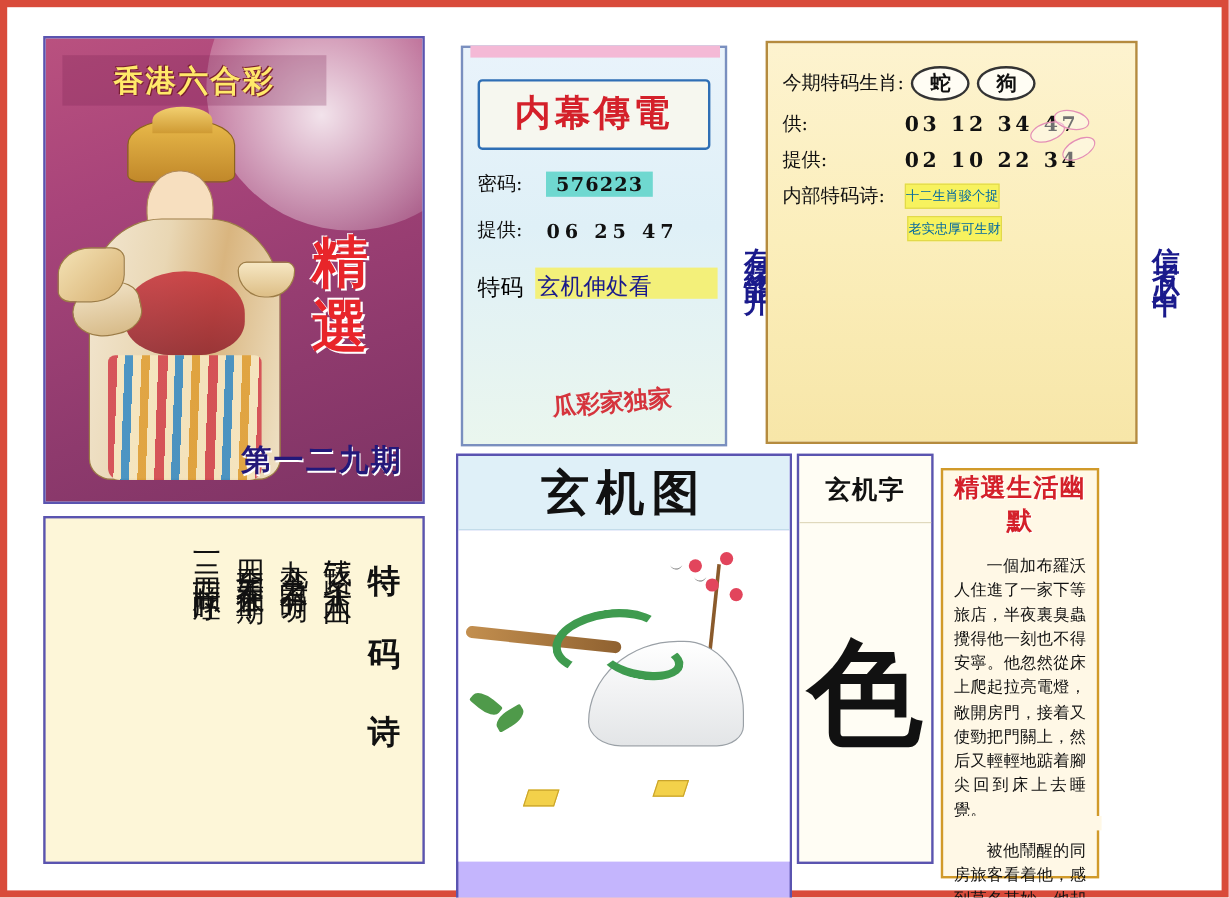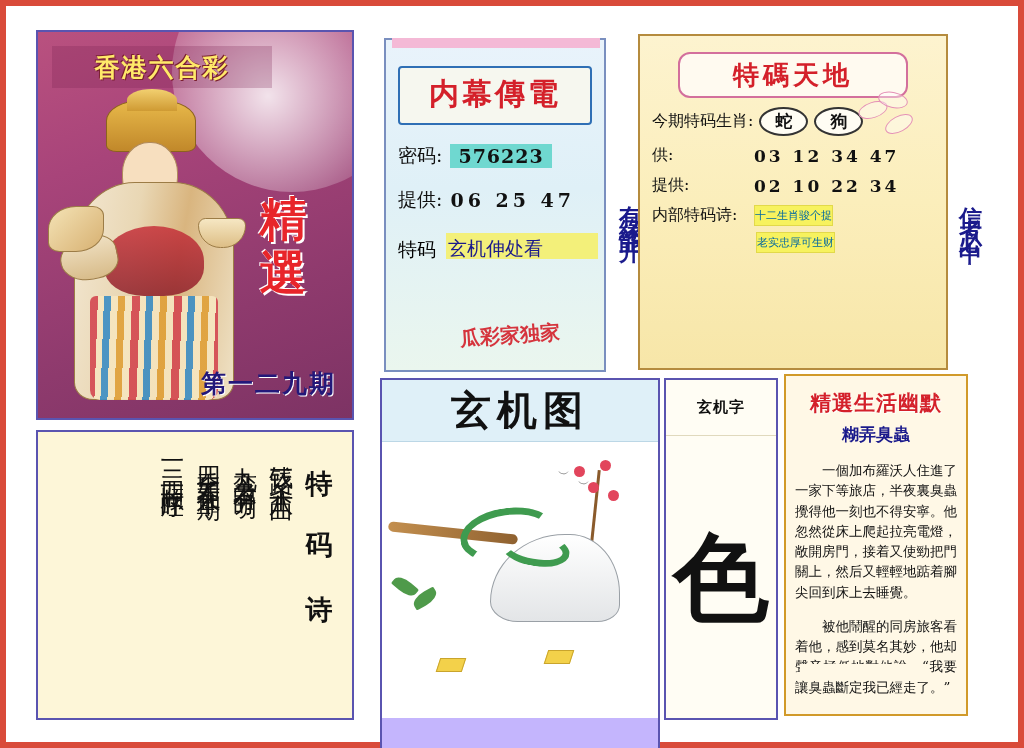--- a/index.html
+++ b/index.html
@@ -160,22 +160,22 @@
     padding:6px 4px 8px;
   }
   .neimu .banner span {
     font-family:"DejaVu Serif", serif;
     font-size:30px; font-weight:bold; color:#d4202a;
     letter-spacing:3px;
   }
   .neimu .row {
     margin-top:18px;
     font-family:"DejaVu Serif", serif;
-    font-size:19px; color:#111;
-    display:flex; align-items:center; gap:8px;
+    font-size:16px; color:#111;
+    display:flex; align-items:center; gap:20px;
   }
   .neimu .code-val {
     background:#6fd8d0; color:#111; font-weight:bold;
     padding:1px 8px; letter-spacing:1px;
   }
   .neimu .nums { letter-spacing:4px; font-weight:bold; }
   .neimu .line3 { margin-top:22px; font-size:19px; font-family:"DejaVu Serif", serif;}
   .neimu .phrase-wrap {
     margin-top:20px; position:relative; height:34px;
     font-family:"DejaVu Serif", serif; font-size:19px;
@@ -316,36 +316,36 @@
   .xuanzi {
     position:absolute; left:652px; top:366px; width:114px; height:342px;
     border:2px solid #5a54b0;
     background:#fffdf4;
   }
   .xuanzi .top {
     height:56px; display:flex; align-items:center; justify-content:center;
     border-bottom:1px solid #e0d9bd;
   }
   .xuanzi .top span {
-    font-family:"DejaVu Serif", serif; font-weight:bold; font-size:15px; color:#111;
+    font-family:"DejaVu Serif", serif; font-weight:bold; font-size:21px; color:#111;
     letter-spacing:1px;
   }
   .xuanzi .big {
     position:absolute; left:0; right:0; top:150px;
     text-align:center;
     font-family:"DejaVu Serif", serif; font-weight:bold;
     font-size:96px; color:#111; line-height:1;
   }
 
   
   .humor {
-    position:absolute; left:772px; top:362px; width:184px; height:342px;
+    position:absolute; left:772px; top:378px; width:132px; height:342px;
     border:2px solid #d19a2a;
     background:#fff8e6;
-    padding:13px 9px;
+    padding:0 9px;
   }
   .humor .h1 {
     text-align:center;
     font-family:"DejaVu Serif", serif; font-weight:bold;
     font-size:21px; color:#d4202a; letter-spacing:1px;
     text-shadow:1px 1px 0 #fff;
   }
   .humor .h2 {
     text-align:center; margin-top:6px;
     font-family:"DejaVu Serif", serif; font-weight:bold;
@@ -413,23 +413,20 @@
         <span class="phrase-hl"></span>
         <span class="phrase-text">玄机伸处看</span>
       </div>
       <div class="stamp">瓜彩家独家</div>
     </div>
 
     <div class="vstrip left">有緣能开</div>
     <div class="vstrip right">信者必中</div>
 
     <div class="tema">
-      <div class="head">
-        <span>特碼天地</span>
-      </div>
       <div class="flower">
         <div class="petal" style="left:0;top:10px;transform:rotate(-18deg);"></div>
         <div class="petal" style="left:20px;top:0;transform:rotate(12deg);"></div>
         <div class="petal" style="left:26px;top:24px;transform:rotate(-28deg);"></div>
       </div>
       <div class="r">
         <span class="lab">今期特码生肖:</span>
         <span class="oval">蛇</span>
         <span class="oval">狗</span>
       </div>
@@ -475,20 +472,19 @@
 
     <div class="xuanzi">
       <div class="top">
         <span>玄机字</span>
       </div>
       <div class="big">色</div>
     </div>
 
     <div class="humor">
       <div class="h1">精選生活幽默</div>
-      <div class="h2">糊弄臭蟲</div>
       <p class="indent">一個加布羅沃人住進了一家下等旅店，半夜裏臭蟲攪得他一刻也不得安寧。他忽然從床上爬起拉亮電燈，敞開房門，接着又使勁把門關上，然后又輕輕地踮着腳尖回到床上去睡覺。</p>
       <p class="indent">被他鬧醒的同房旅客看着他，感到莫名其妙，他却聲音極低地對他說：“我要讓臭蟲斷定我已經走了。”</p>
       <div class="strike"></div>
     </div>
 
   </div>
 </div>
 
 </body></html>

